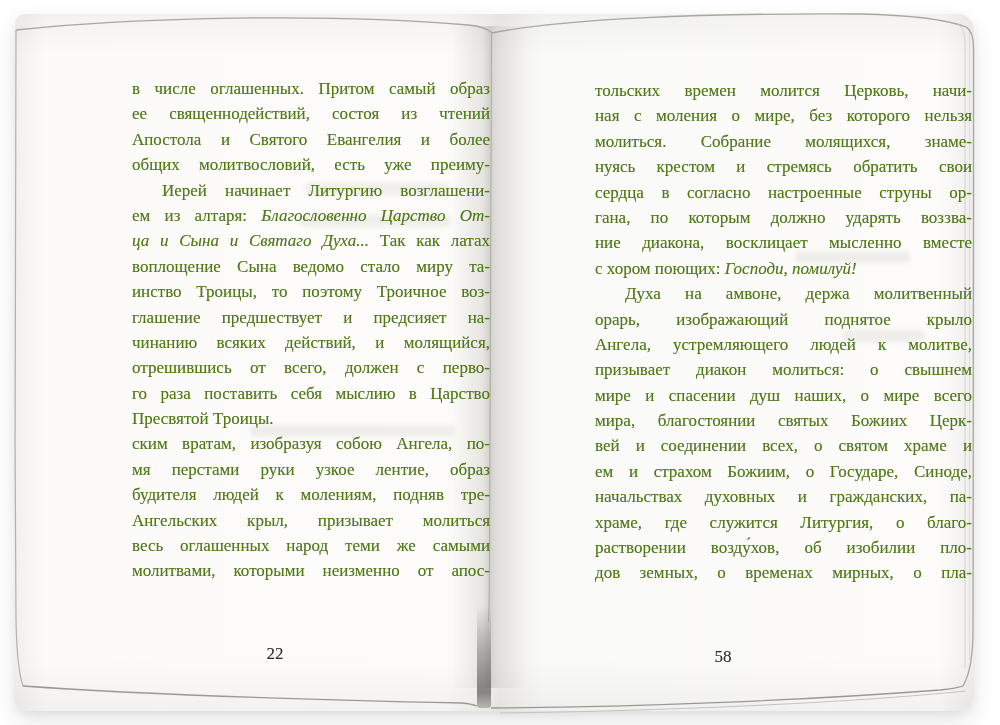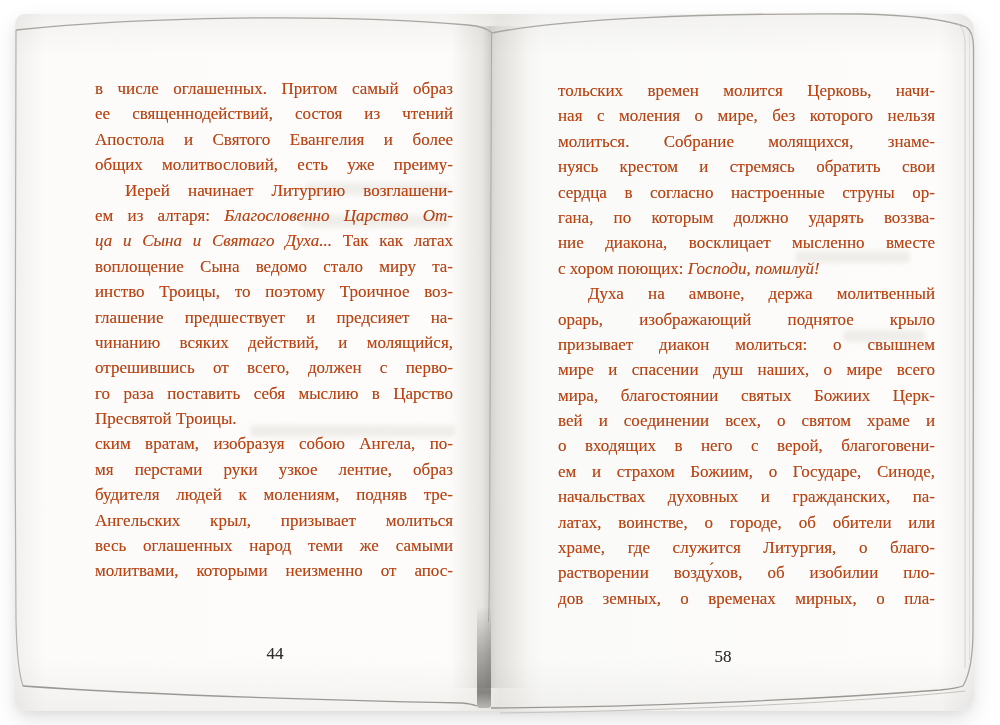--- a/index.html
+++ b/index.html
@@ -40,21 +40,21 @@
   .edges { position: absolute; left: 0; top: 0; width: 1000px; height: 725px; pointer-events: none; }
 
   
   .ghost {
     position: absolute; height: 12px; border-radius: 5px;
     background: rgba(150,138,120,0.12);
     filter: blur(2px);
   }
 
   
-  .col { position: absolute; color: #c2410c; }
+  .col { position: absolute; color: #4d7c0f; margin-left: 37px; }
   .col .line {
     font-size: 17px;
     line-height: 25.4px;
     height: 25.4px;
     text-align: justify;
     text-align-last: justify;
     text-shadow: 0 0 0.6px rgba(47,44,41,0.35);
   }
   .col .line.end { text-align-last: left; }
   .col .line.indent { padding-left: 30px; }
@@ -131,29 +131,28 @@
       <div class="line"><span>тольских времен молится Церковь, начи-</span></div>
       <div class="line"><span>ная с моления о мире, без которого нельзя</span></div>
       <div class="line"><span>молиться. Собрание молящихся, знаме-</span></div>
       <div class="line"><span>нуясь крестом и стремясь обратить свои</span></div>
       <div class="line"><span>сердца в согласно настроенные струны ор-</span></div>
       <div class="line"><span>гана, по которым должно ударять воззва-</span></div>
       <div class="line"><span>ние диакона, восклицает мысленно вместе</span></div>
       <div class="line end"><span>с хором поющих: </span><span class="it">Господи, помилуй!</span></div>
       <div class="line indent"><span>Духа на амвоне, держа молитвенный</span></div>
       <div class="line"><span>орарь, изображающий поднятое крыло</span></div>
+      <div class="line"><span>Ангела, устремляющего людей к молитве,</span></div>
       <div class="line"><span>призывает диакон молиться: о свышнем</span></div>
       <div class="line"><span>мире и спасении душ наших, о мире всего</span></div>
       <div class="line"><span>мира, благостоянии святых Божиих Церк-</span></div>
       <div class="line"><span>вей и соединении всех, о святом храме и</span></div>
-      <div class="line"><span>о входящих в него с верой, благоговени-</span></div>
       <div class="line"><span>ем и страхом Божиим, о Государе, Синоде,</span></div>
       <div class="line"><span>начальствах духовных и гражданских, па-</span></div>
-      <div class="line"><span>латах, воинстве, о городе, об обители или</span></div>
       <div class="line"><span>храме, где служится Литургия, о благо-</span></div>
       <div class="line"><span>растворении возду́хов, об изобилии пло-</span></div>
       <div class="line"><span>дов земных, о временах мирных, о пла-</span></div>
     </div>
 
-  <div class="pagenum pn-left">44</div>
+  <div class="pagenum pn-left">22</div>
   <div class="pagenum pn-right">58</div>
 
 </div>
 
 </body></html>

